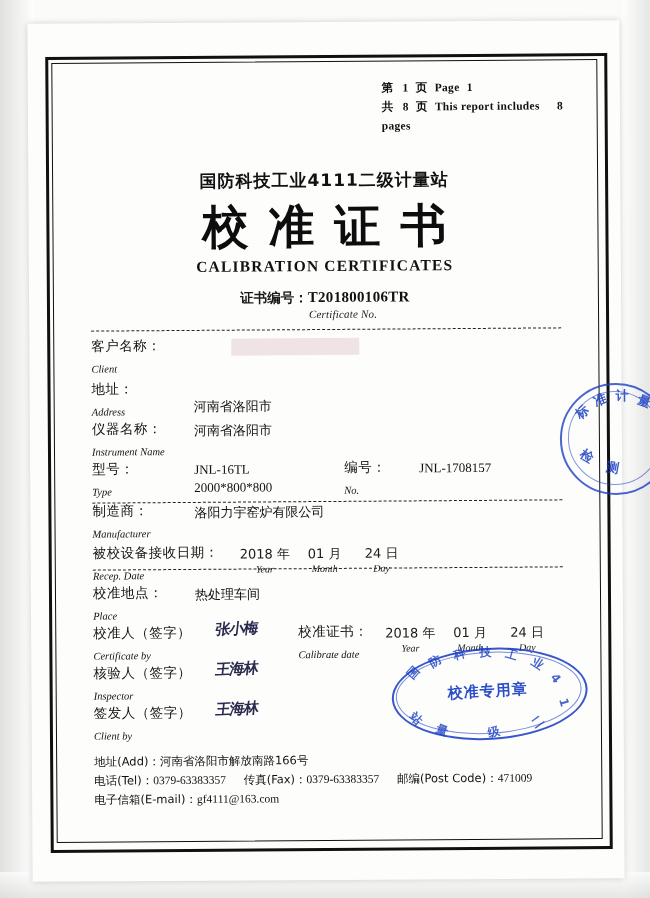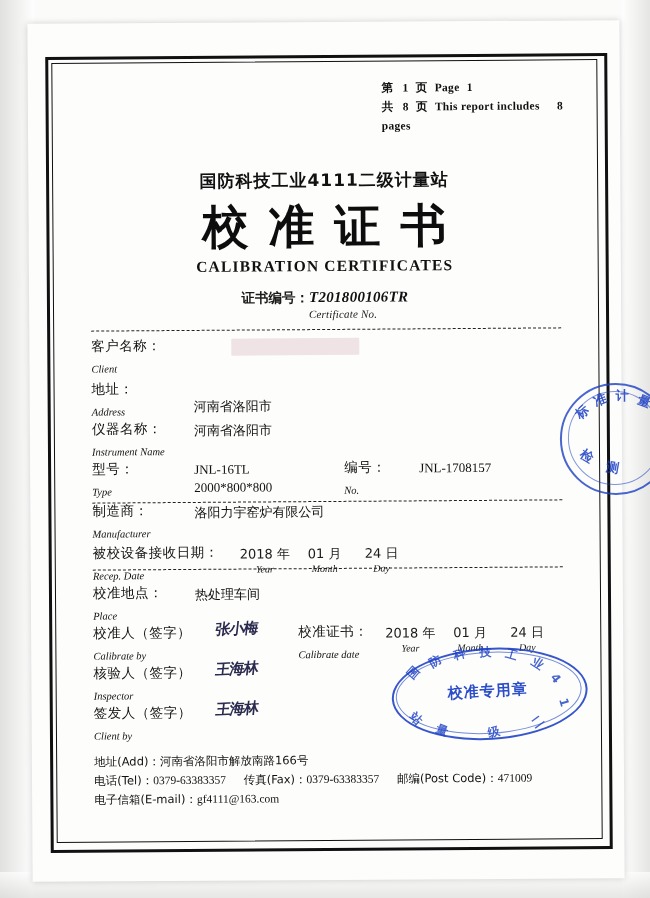--- a/index.html
+++ b/index.html
@@ -126,21 +126,20 @@
   .certno .cn {
     font-family: "DejaVu Sans", sans-serif;
     font-size: 13.5px;
     font-weight: bold;
   }
   .certno .val {
     font-family: "Liberation Serif", serif;
     font-weight: bold;
     font-size: 15px;
     letter-spacing: 0.3px;
-    font-style: italic;
   }
   .certno .en {
     display: block;
     margin-left: 36px;
     margin-top: 1px;
     font-family: "Liberation Serif", serif;
     font-style: italic;
     font-size: 11px;
     text-align: center;
     letter-spacing: 0.2px;
@@ -448,21 +447,21 @@
     </div>
 
     <div class="field" style="left:38px; top:522px;">
       <div class="lab-cn">校准地点：</div>
       <div class="lab-en">Place</div>
     </div>
     <div class="val" style="position:absolute; left:140px; top:524px;">热处理车间</div>
 
     <div class="field" style="left:38px; top:562px;">
       <div class="lab-cn">校准人（签字）</div>
-      <div class="lab-en">Calibrate by</div>
+      <div class="lab-en">Certificate by</div>
     </div>
     <div style="position:absolute; left:160px; top:558px;">
       <span class="sign">张小梅</span>
     </div>
 
     <div class="field" style="left:243px; top:562px;">
       <div class="lab-cn">校准证书：</div>
       <div class="lab-en">Calibrate date</div>
     </div>
     <div class="datepart" style="left:330px; top:564px;">

